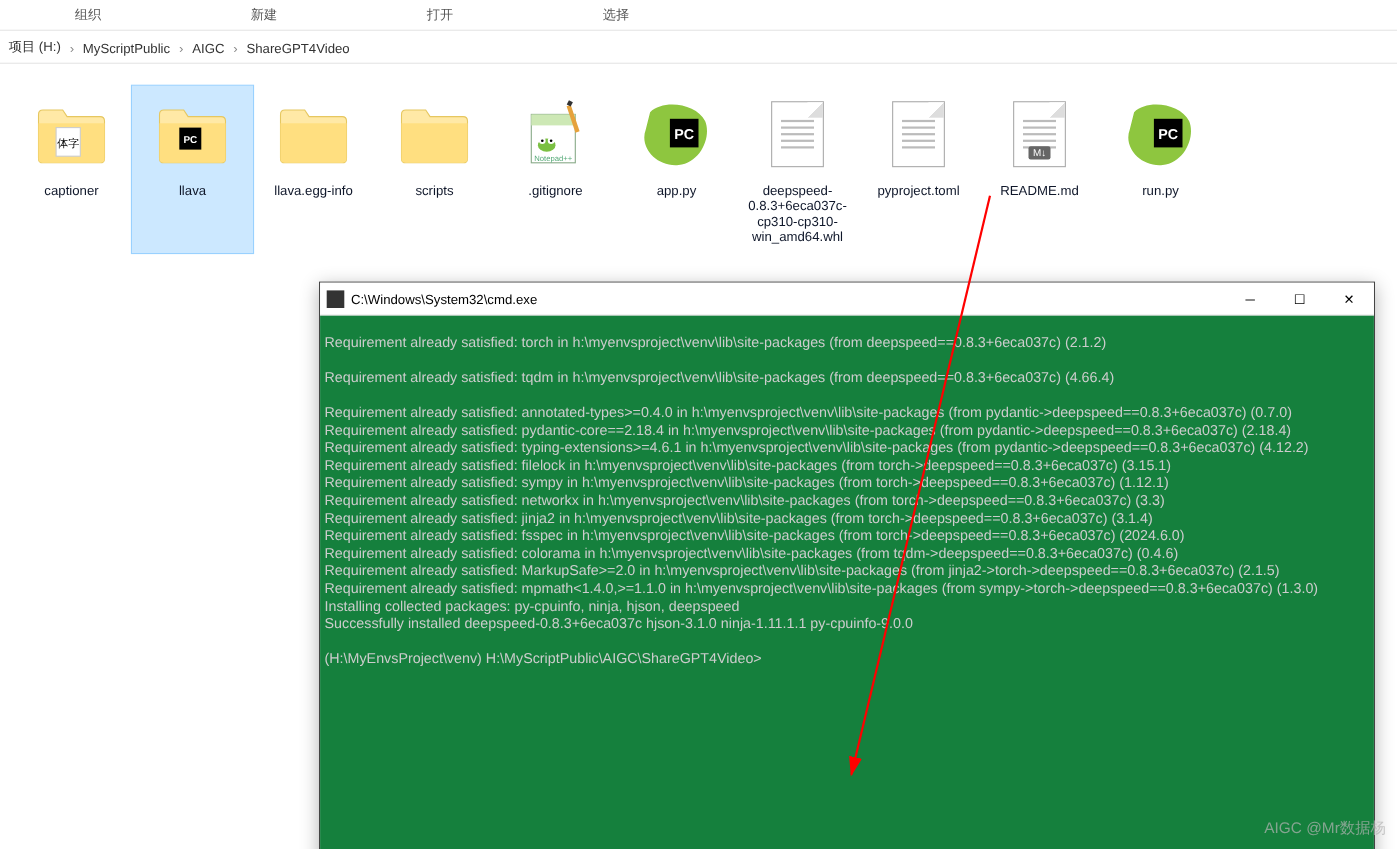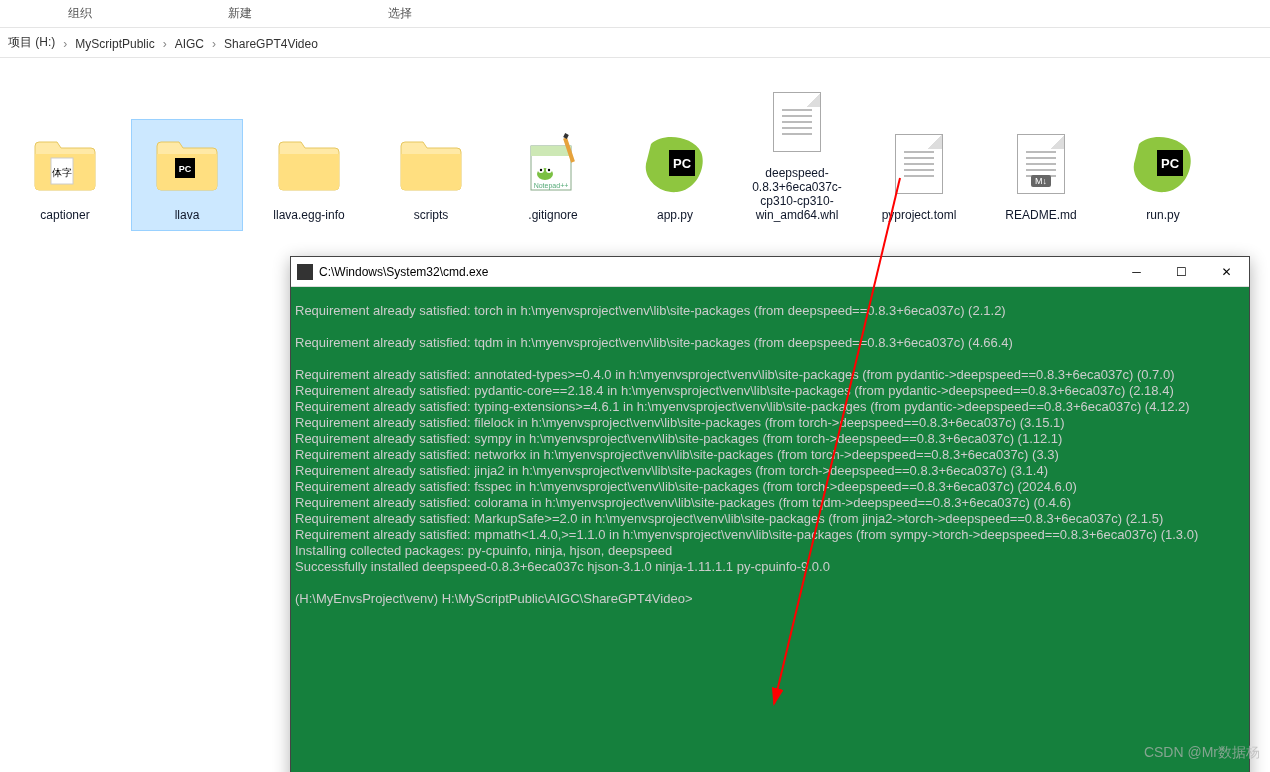--- a/index.html
+++ b/index.html
@@ -2,21 +2,21 @@
 <html><head>
 <meta charset="utf-8">
 <style>
 * { box-sizing: border-box; margin: 0; padding: 0; }
 body { font-family: "Microsoft YaHei", "Segoe UI", sans-serif; font-size: 12px; background: #fff; width: 1270px; height: 772px; overflow: hidden; position: relative; }
 .toolbar { display: flex; border-bottom: 1px solid #e5e5e5; height: 28px; align-items: center; }
 .toolbar-item { width: 160px; text-align: center; color: #555; cursor: pointer; padding: 5px 0; }
 .breadcrumb { display: flex; align-items: flex-end; padding: 6px 4px; border-bottom: 1px solid #e5e5e5; color: #333; }
 .breadcrumb span { margin: 0 4px; }
 .crumb-sep { color: #888; }
-.files-area { display: flex; flex-wrap: wrap; padding: 20px 10px; gap: 12px; align-items: flex-end; }
+.files-area { display: flex; flex-wrap: wrap; padding: 20px 10px; gap: 0; }
 .file-item { width: 110px; display: flex; flex-direction: column; align-items: center; text-align: center; padding: 8px 4px; cursor: pointer; }
 .file-item.selected { background: #cce8ff; outline: 1px solid #99d1ff; }
 .file-label { margin-top: 8px; font-size: 12px; color: #0f172a; word-wrap: break-word; width: 100%; }
 .icon-wrap { width: 72px; height: 72px; display: flex; align-items: center; justify-content: center; position: relative; }
 .folder-svg { width: 64px; height: 56px; }
 .cmd-window { position: absolute; left: 290px; top: 256px; width: 960px; height: 596px; border: 1px solid #444; background: #fff; box-shadow: 0 4px 16px rgba(0,0,0,0.3); }
 .cmd-titlebar { height: 30px; background: #fff; display: flex; align-items: center; border-bottom: 1px solid #ddd; }
 .cmd-icon { width: 16px; height: 16px; margin: 0 6px; background: #333; display: inline-block; }
 .cmd-title { flex: 1; font-size: 12px; }
 .cmd-controls { display: flex; }
@@ -29,20 +29,21 @@
 .txt-icon::before { content:""; position:absolute; right:0; top:0; width:14px; height:14px; background:linear-gradient(135deg, #fff 50%, #ddd 50%); }
 .lines { position:absolute; left:8px; right:8px; top:16px; height:2px; background:#bbb; box-shadow:0 6px 0 #bbb, 0 12px 0 #bbb, 0 18px 0 #bbb, 0 24px 0 #bbb; }
 .md-badge { position:absolute; bottom:6px; left:50%; transform:translateX(-50%); background:#666; color:#fff; font-size:9px; padding:1px 4px; border-radius:2px; }
 </style>
 </head>
 <body>
 
 <div class="toolbar">
   <div class="toolbar-item">组织</div>
   <div class="toolbar-item">新建</div>
+  <div class="toolbar-item">打开</div>
   <div class="toolbar-item">选择</div>
 </div>
 
 <div class="breadcrumb">
   <span>项目 (H:)</span>
   <span class="crumb-sep">›</span>
   <span>MyScriptPublic</span>
   <span class="crumb-sep">›</span>
   <span>AIGC</span>
   <span class="crumb-sep">›</span>
@@ -187,13 +188,13 @@
 Requirement already satisfied: fsspec in h:\myenvsproject\venv\lib\site-packages (from torch-&gt;deepspeed==0.8.3+6eca037c) (2024.6.0)
 Requirement already satisfied: colorama in h:\myenvsproject\venv\lib\site-packages (from tqdm-&gt;deepspeed==0.8.3+6eca037c) (0.4.6)
 Requirement already satisfied: MarkupSafe&gt;=2.0 in h:\myenvsproject\venv\lib\site-packages (from jinja2-&gt;torch-&gt;deepspeed==0.8.3+6eca037c) (2.1.5)
 Requirement already satisfied: mpmath&lt;1.4.0,&gt;=1.1.0 in h:\myenvsproject\venv\lib\site-packages (from sympy-&gt;torch-&gt;deepspeed==0.8.3+6eca037c) (1.3.0)
 Installing collected packages: py-cpuinfo, ninja, hjson, deepspeed
 Successfully installed deepspeed-0.8.3+6eca037c hjson-3.1.0 ninja-1.11.1.1 py-cpuinfo-9.0.0
 
 (H:\MyEnvsProject\venv) H:\MyScriptPublic\AIGC\ShareGPT4Video&gt;</div>
 </div>
 
-<div class="watermark">CSDN @Mr数据杨</div>
+<div class="watermark">AIGC @Mr数据杨</div>
 
 </body></html>

